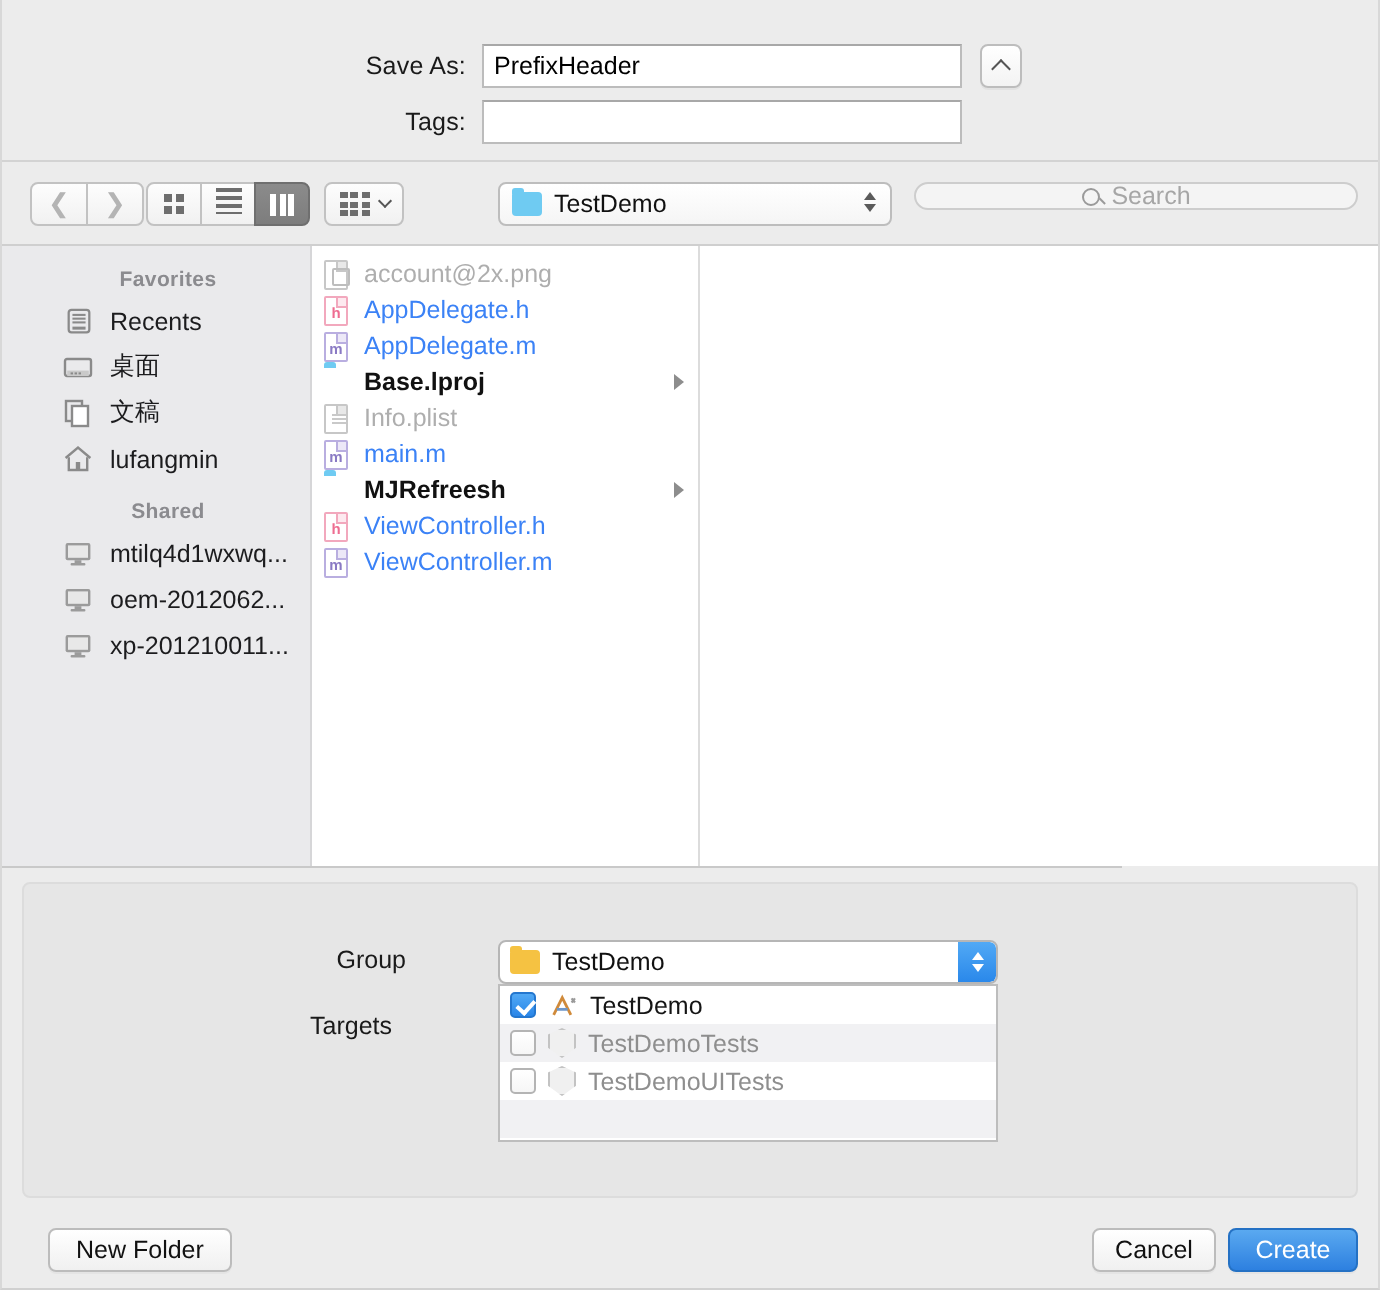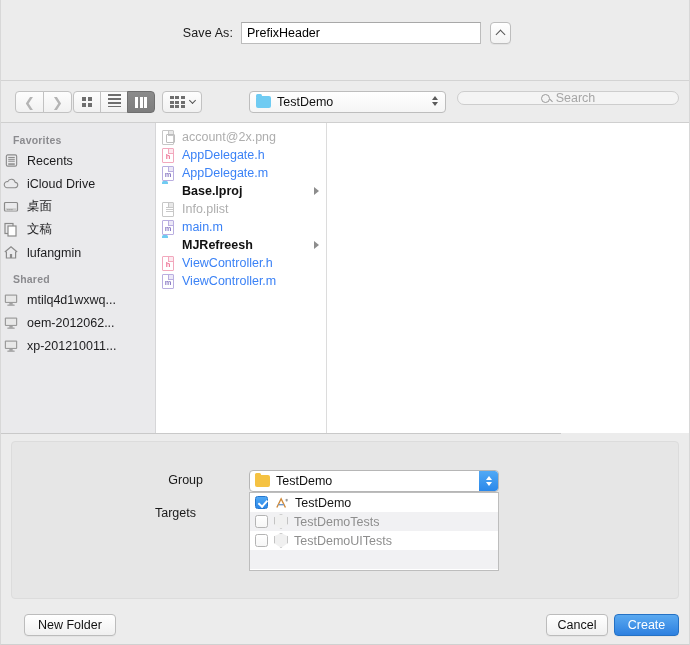--- a/index.html
+++ b/index.html
@@ -121,34 +121,34 @@
   }
   .sidebar {
     width: 155px; height: 100%;
     background: #eaeaec;
     border-right: 1px solid #d6d6d8;
     padding-top: 8px;
     overflow: hidden;
   }
   .side-head {
     font-size: 10.5px; color: #8b8b8f; font-weight: bold;
-    padding: 3px 0 3px 12px; letter-spacing: .2px;
+    padding: 3px 0 3px 12px; letter-spacing: .2px; text-align: center;
   }
   .side-item {
-    display: flex; align-items: center; height: 23px; padding-left: 2px; gap: 8px;
+    display: flex; align-items: center; height: 23px; padding-left: 30px; gap: 8px;
   }
   .side-label { font-size: 12.5px; color: #1c1c1e; }
   .side-icon { width: 16px; height: 16px; display:flex; align-items:center; justify-content:center; flex: 0 0 16px;}
   .col {
     height: 100%;
     border-right: 1px solid #dcdcdc;
     background: #fff;
     overflow: hidden;
   }
-  .col1 { width: 171px; padding-top: 5px; }
+  .col1 { width: 194px; padding-top: 5px; }
   .col2 { flex: 1; border-right: none; }
   .file-row {
     display: flex; align-items: center; height: 18px; padding-left: 6px; gap: 6px;
     position: relative;
   }
   .file-name { font-size: 12.5px; color: #3b82f6; white-space: nowrap; }
   .file-row.folder .file-name { color: #111; font-weight: bold; }
   .file-row.dim .file-name { color: #aeaeae; }
   .disc-tri {
     position: absolute; right: 7px;
@@ -274,20 +274,24 @@
 <div class="dialog">
 
   <div class="header">
     <div class="field-row" style="left:160px; top:22px;">
       <div class="field-label">Save As:</div>
       <input class="text-input" id="saveas-input" type="text" value="PrefixHeader" style="">
       <div class="disclosure-btn">
         <div class="chevron-up"></div>
       </div>
     </div>
+    <div class="field-row" style="left:160px; top:50px;">
+      <div class="field-label">Tags:</div>
+      <input class="text-input" id="tags-input" type="text" value="" style="">
+    </div>
   </div>
 
   <div class="toolbar">
     <div class="seg-group" style="left:14px; top:10px;">
       <div class="seg" style="width:29px;">
         <span class="nav-arrow">❮</span>
       </div>
       <div class="seg" style="width:29px;">
         <span class="nav-arrow">❯</span>
       </div>
@@ -365,28 +369,20 @@
               <rect x="2.5" y="2" width="11" height="12" rx="1.5" fill="none" stroke="#8a8a8a" stroke-width="1.2"></rect>
               <rect x="4.5" y="4.2" width="7" height="1.1" fill="#8a8a8a"></rect>
               <rect x="4.5" y="6.2" width="7" height="1.1" fill="#8a8a8a"></rect>
               <rect x="4.5" y="8.2" width="7" height="1.1" fill="#8a8a8a"></rect>
               <rect x="4.5" y="11" width="7" height="1.6" fill="#8a8a8a"></rect>
             </svg>
         </span>
         <span class="side-label">Recents</span>
       </div>
 
-      <div class="side-item">
-        <span class="side-icon">
-          <svg width="16" height="13" viewBox="0 0 18 13">
-              <path d="M4.3 11.2h9.2a3 3 0 0 0 .2-6 4.4 4.4 0 0 0-8.3-.8A3.2 3.2 0 0 0 4.3 11.2z" fill="none" stroke="#8a8a8a" stroke-width="1.2"></path>
-            </svg>
-        </span>
-        <span class="side-label">iCloud Drive</span>
-      </div>
 
 
       <div class="side-item">
         <span class="side-icon">
           <svg width="16" height="13" viewBox="0 0 16 13">
               <rect x="1.5" y="2.5" width="13" height="8.5" rx="1" fill="none" stroke="#8a8a8a" stroke-width="1.2"></rect>
               <rect x="2.6" y="8.3" width="10.8" height="2.7" fill="#c9c9c9"></rect>
               <rect x="4.3" y="9.2" width="1.2" height="1" fill="#8a8a8a"></rect>
               <rect x="6.3" y="9.2" width="1.2" height="1" fill="#8a8a8a"></rect>
               <rect x="8.3" y="9.2" width="1.2" height="1" fill="#8a8a8a"></rect>

